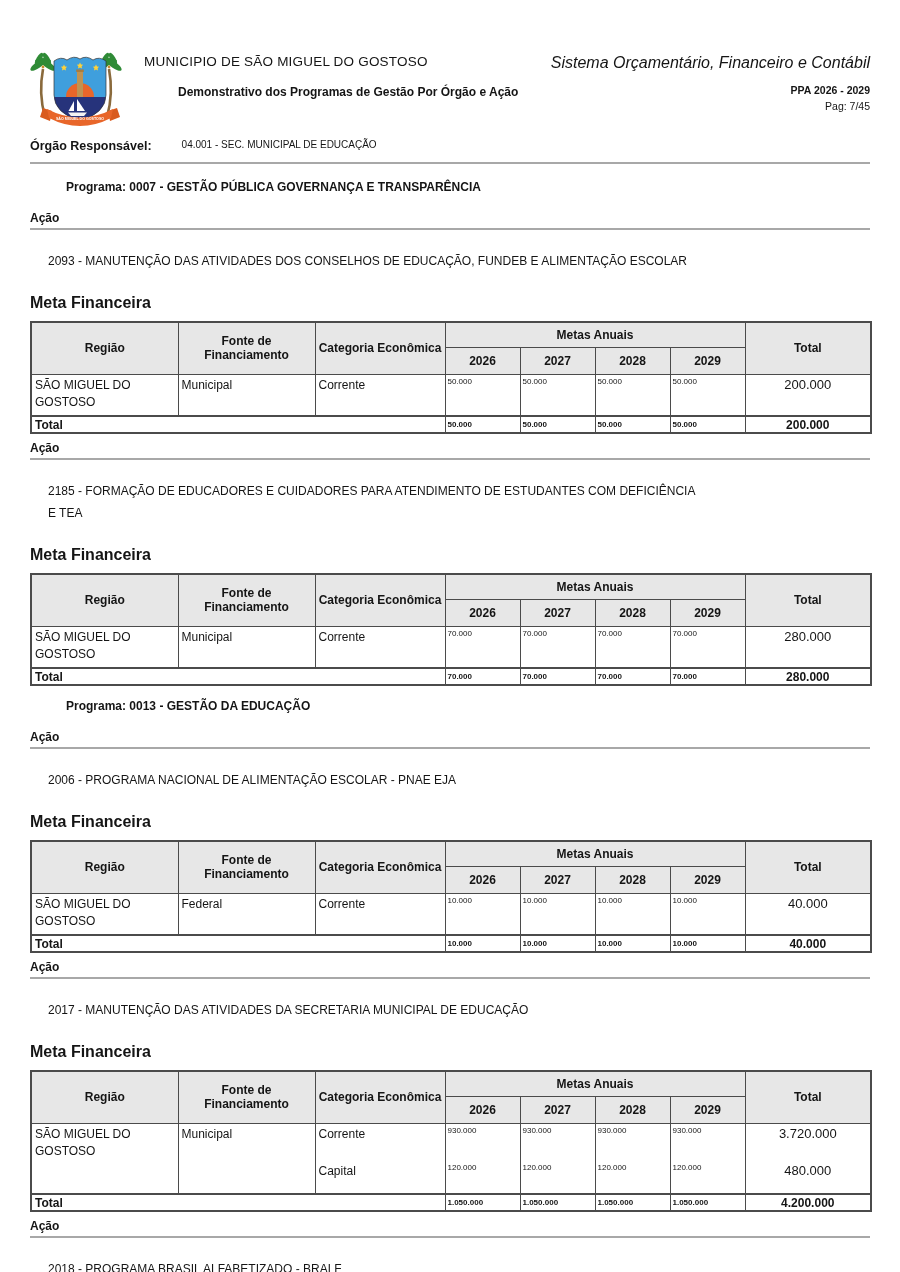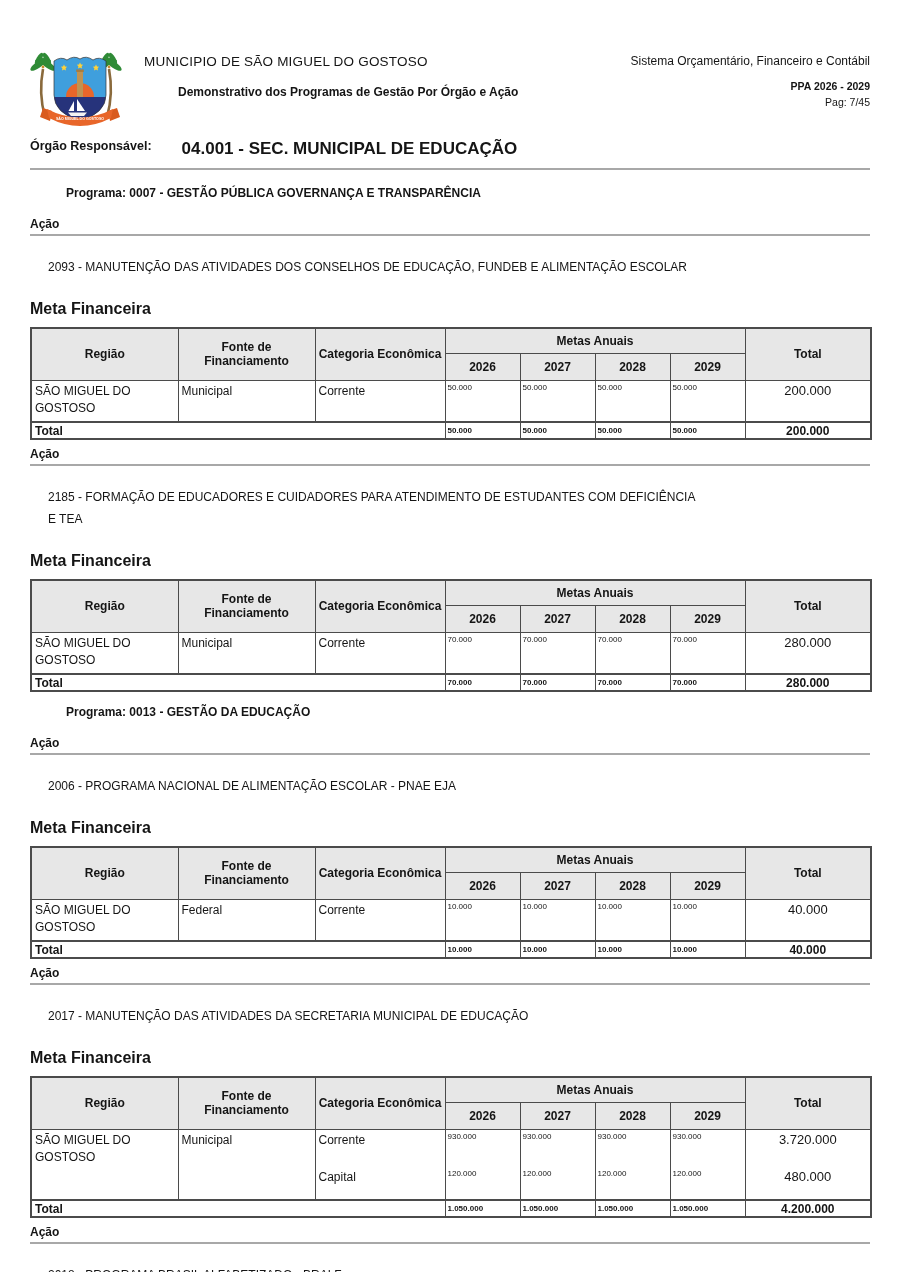--- a/index.html
+++ b/index.html
@@ -13,28 +13,28 @@
   }
   .page { padding: 45px 30px 0 30px; }
 
   
   .hdr { display: flex; align-items: flex-start; }
   .hdr-logo { width: 92px; height: 82px; flex: 0 0 auto; }
   .hdr-left { margin-left: 22px; padding-top: 9px; }
   .hdr-title { font-size: 13.5px; letter-spacing: .2px; }
   .hdr-subtitle { font-size: 12px; font-weight: bold; margin-top: 16px; padding-left: 34px; }
   .hdr-right { margin-left: auto; text-align: right; padding-top: 9px; }
-  .hdr-sys { font-size: 12px; }
+  .hdr-sys { font-size: 16px; font-style: italic; }
   .hdr-ppa { font-size: 10.5px; font-weight: bold; margin-top: 12px; text-align: right; }
   .hdr-pag { font-size: 10.5px; margin-top: 4px; }
 
   
   .organ { display: flex; margin-top: 12px; }
   .organ-label { font-size: 12.5px; font-weight: bold; }
-  .organ-value { font-size: 17px; font-weight: bold; margin-left: 30px; }
+  .organ-value { font-size: 10px; font-weight: normal; margin-left: 30px; }
 
   .rule { border: none; border-top: 2px solid #a8a8a8; margin-top: 9px; }
 
   
   .programa { margin-top: 16px; font-size: 12px; font-weight: bold; padding-left: 36px; }
   .acao-head { margin-top: 17px; font-size: 12px; font-weight: bold; }
   .acao-head + .rule { margin-top: 3px; }
   .acao-title { margin: 20px 0 0 18px; font-size: 12px; line-height: 22px; }
   .mf-label { margin-top: 22px; font-size: 16px; font-weight: bold; }
 

